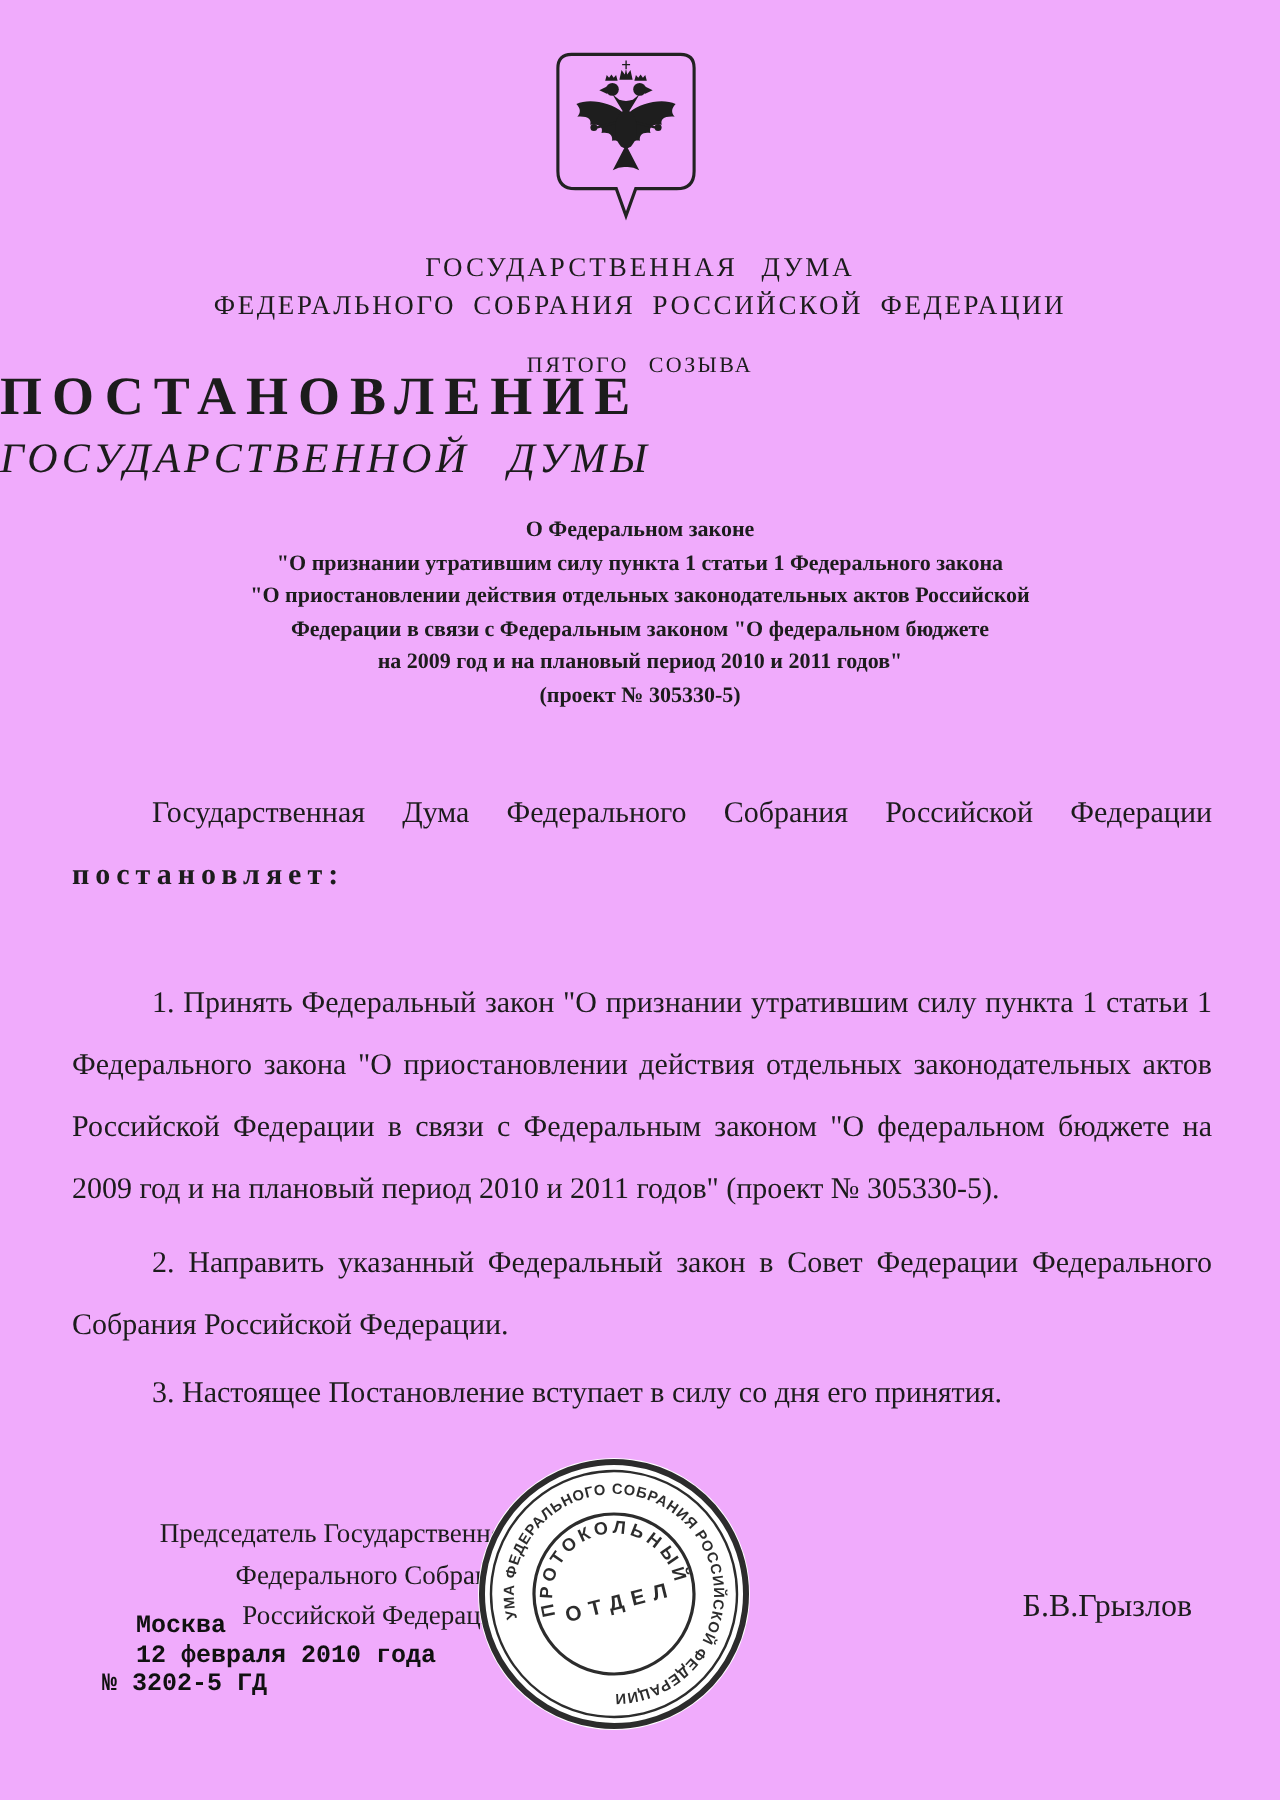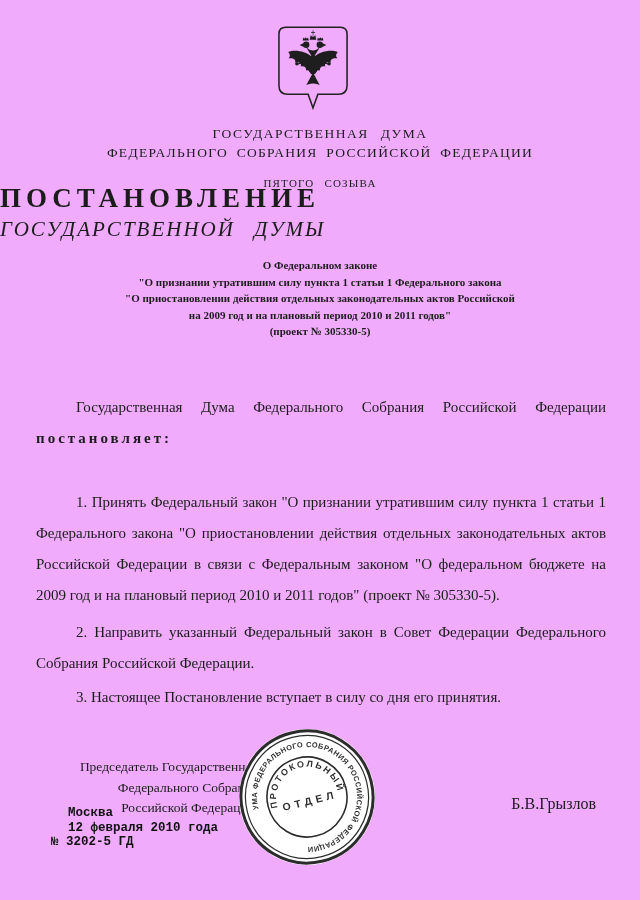--- a/index.html
+++ b/index.html
@@ -89,20 +89,21 @@
 
   <div class="title">
     <div class="title-main">ПОСТАНОВЛЕНИЕ</div>
     <div class="title-sub">ГОСУДАРСТВЕННОЙ ДУМЫ</div>
   </div>
 
   <div class="subject">
     <div>О Федеральном законе</div>
     <div>"О признании утратившим силу пункта 1 статьи 1 Федерального закона</div>
     <div>"О приостановлении действия отдельных законодательных актов Российской</div>
+    <div>Федерации в связи с Федеральным законом "О федеральном бюджете</div>
     <div>на 2009 год и на плановый период 2010 и 2011 годов"</div>
     <div>(проект № 305330-5)</div>
   </div>
 
   <div class="bodytext">
     <p class="p-intro"><span>Государственная Дума Федерального Собрания Российской Федерации </span><span class="verb">постановляет:</span></p>
     <p class="p-num1">1. Принять Федеральный закон "О признании утратившим силу пункта 1 статьи 1 Федерального закона "О приостановлении действия отдельных законодательных актов Российской Федерации в связи с Федеральным законом "О федеральном бюджете на 2009 год и на плановый период 2010 и 2011 годов" (проект № 305330-5).</p>
     <p class="p-num2">2. Направить указанный Федеральный закон в Совет Федерации Федерального Собрания Российской Федерации.</p>
     <p class="p-num3">3. Настоящее Постановление вступает в силу со дня его принятия.</p>
   </div>

